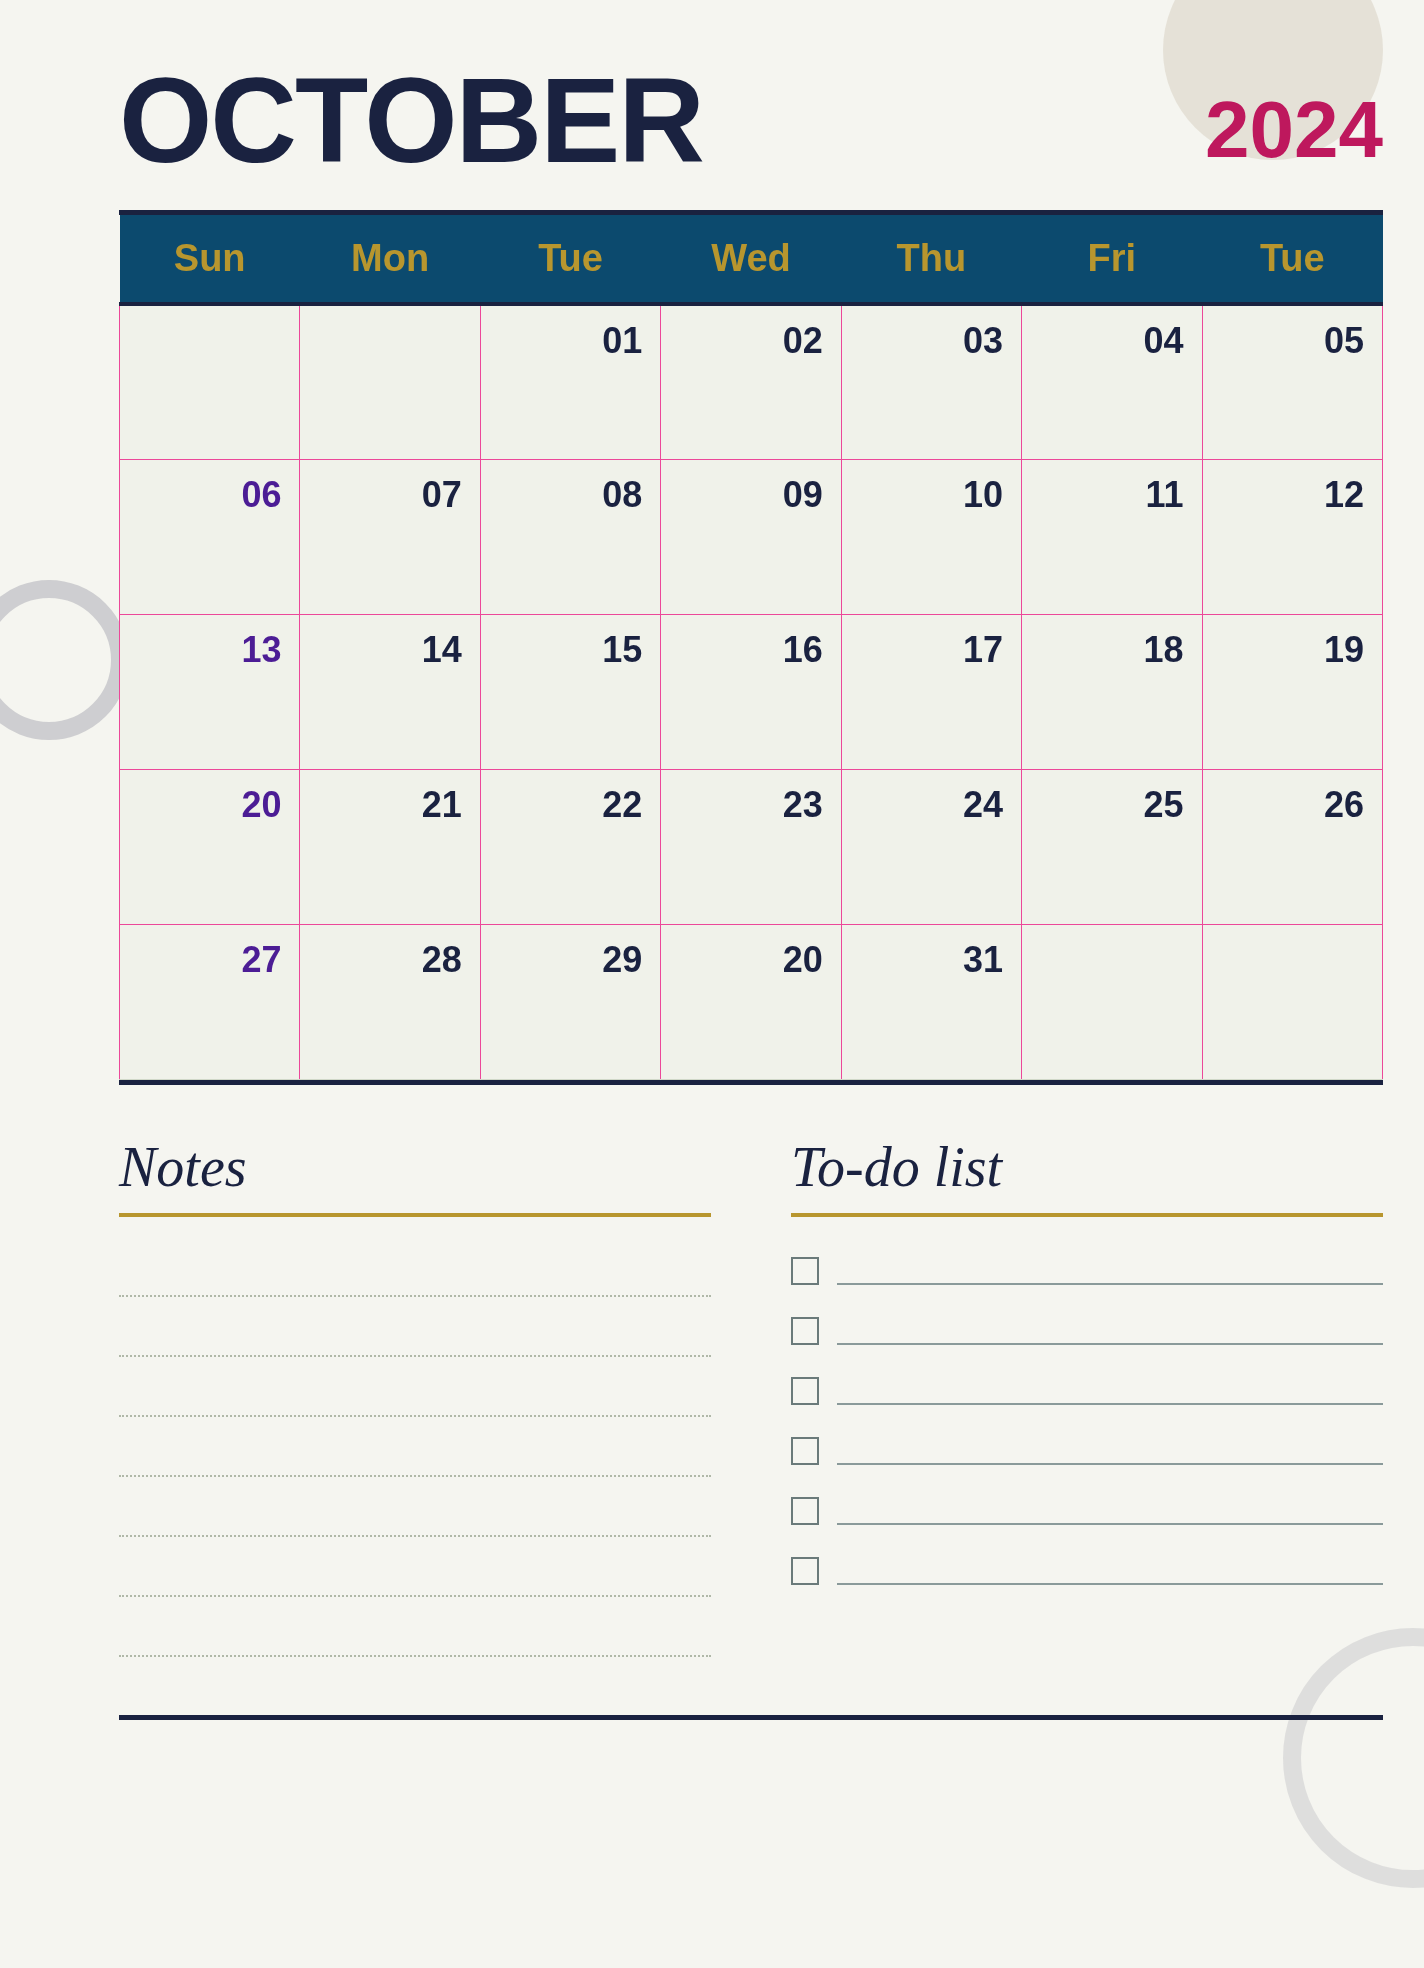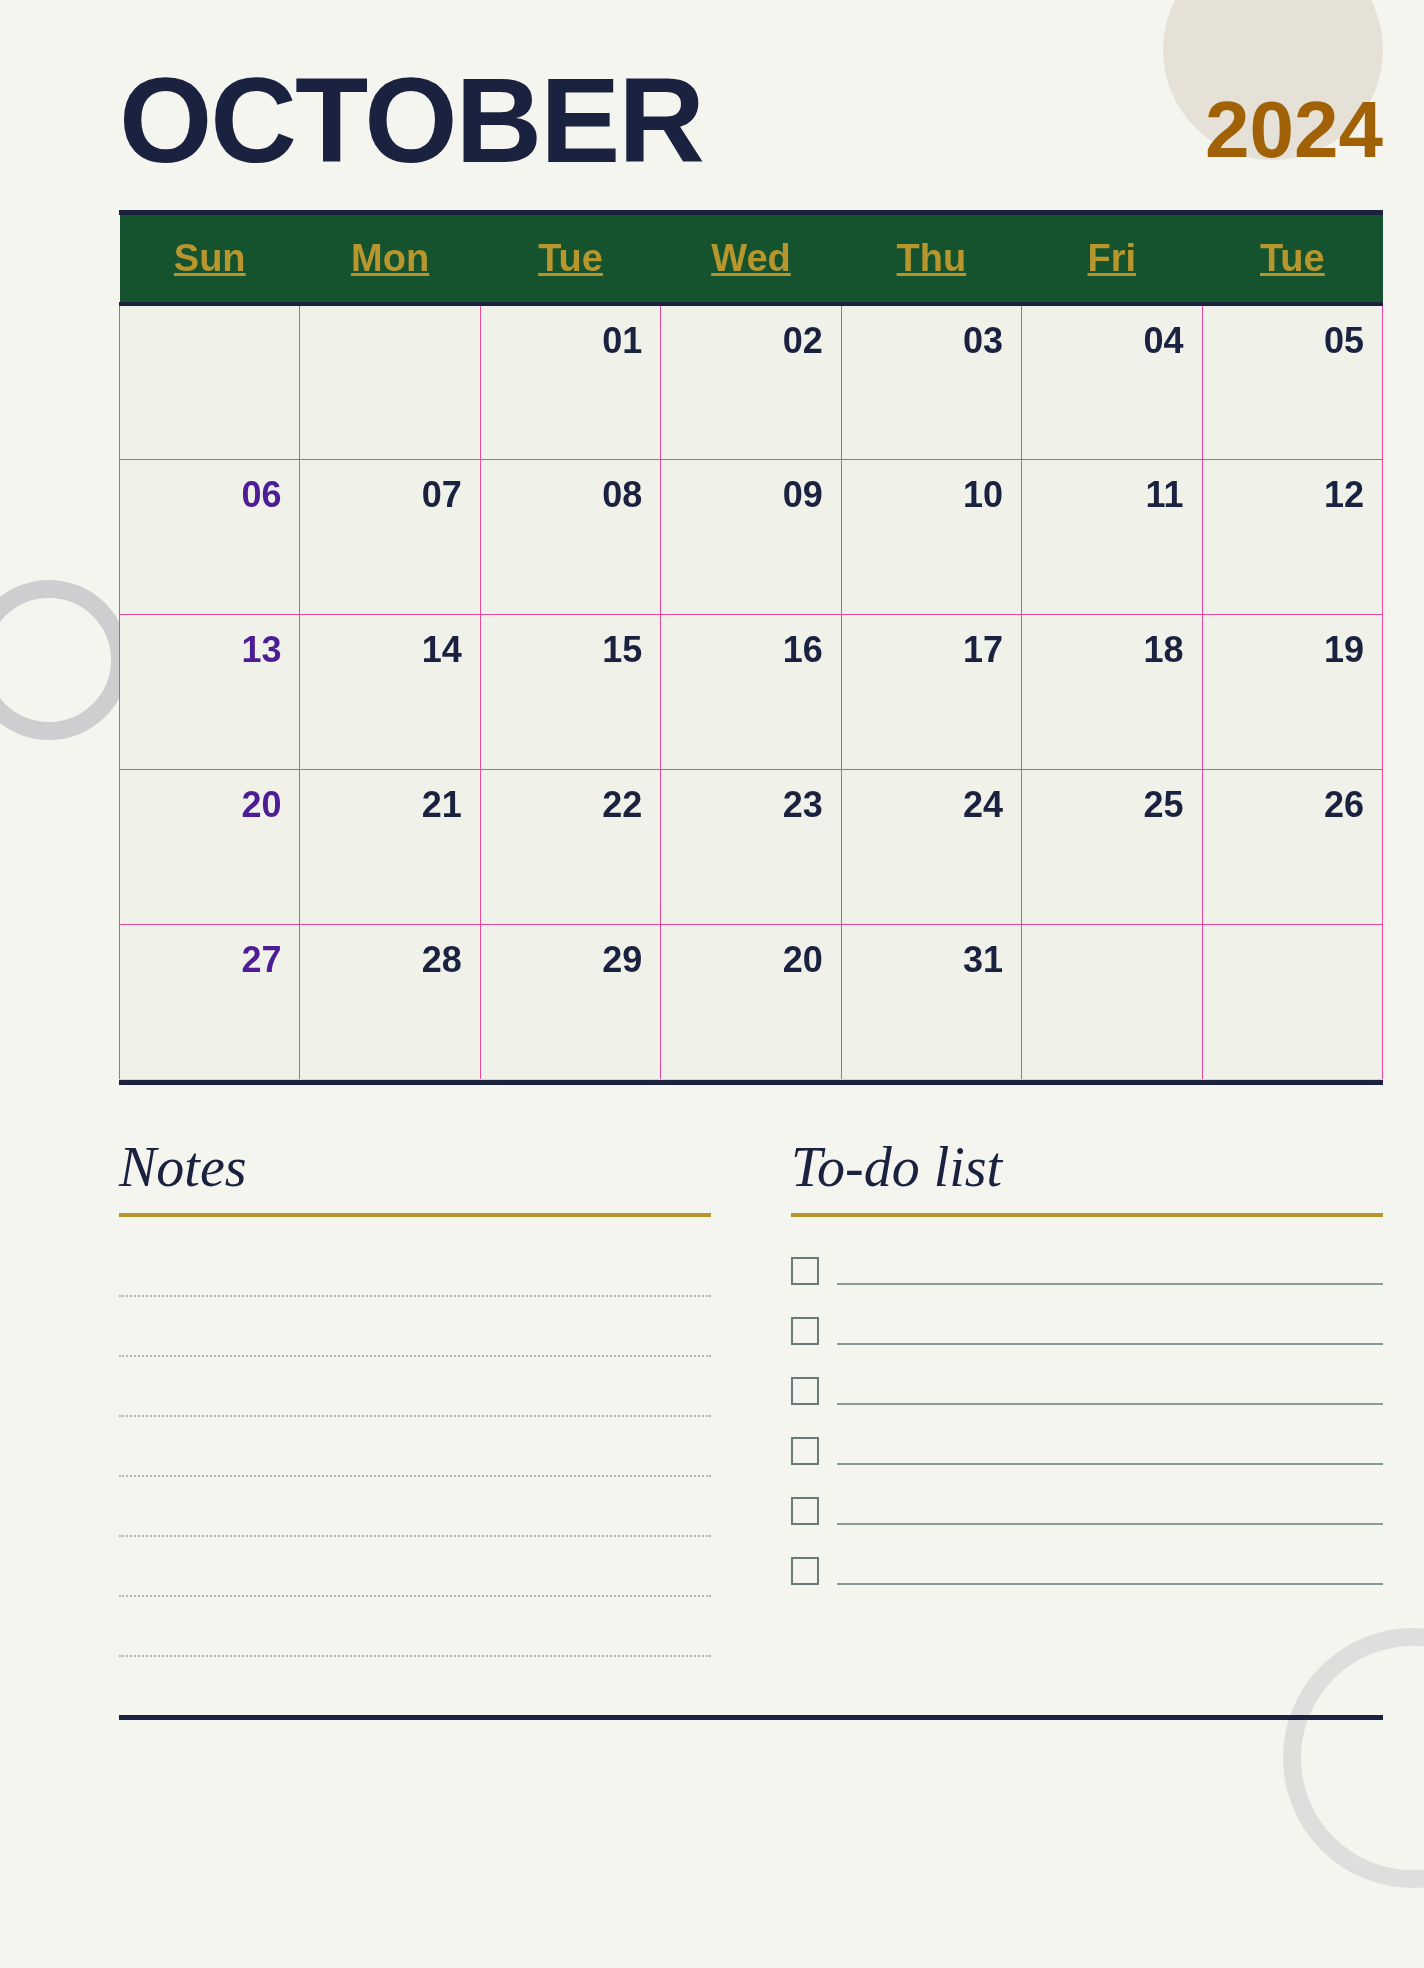--- a/index.html
+++ b/index.html
@@ -73,21 +73,21 @@
       font-weight: 900;
       color: #1a2240;
       letter-spacing: -2px;
       line-height: 1;
       font-family: 'Arial Black', 'Arial', sans-serif;
     }
 
     .year-title {
       font-size: 80px;
       font-weight: 900;
-      color: #a16207;
+      color: #be185d;
       font-family: 'Arial Black', 'Arial', sans-serif;
       line-height: 1;
       padding-bottom: 10px;
     }
 
     
     .calendar-section {
       position: relative;
       z-index: 1;
     }
@@ -103,22 +103,21 @@
       border-collapse: collapse;
     }
 
     .calendar-table thead tr th {
       padding: 22px 10px;
       text-align: center;
       font-size: 38px;
       font-weight: 700;
       color: #b8962e;
       border-bottom: 4px solid #1a2240;
-      background: #14532d;
-      text-decoration: underline;
+      background: #0c4a6e;
     }
 
     .calendar-table tbody tr td {
       width: calc(100% / 7);
       height: 155px;
       vertical-align: top;
       padding: 14px 18px 10px 18px;
       border: 1px solid #ec4899;
       background: #f0f2ea;
       font-size: 36px;

